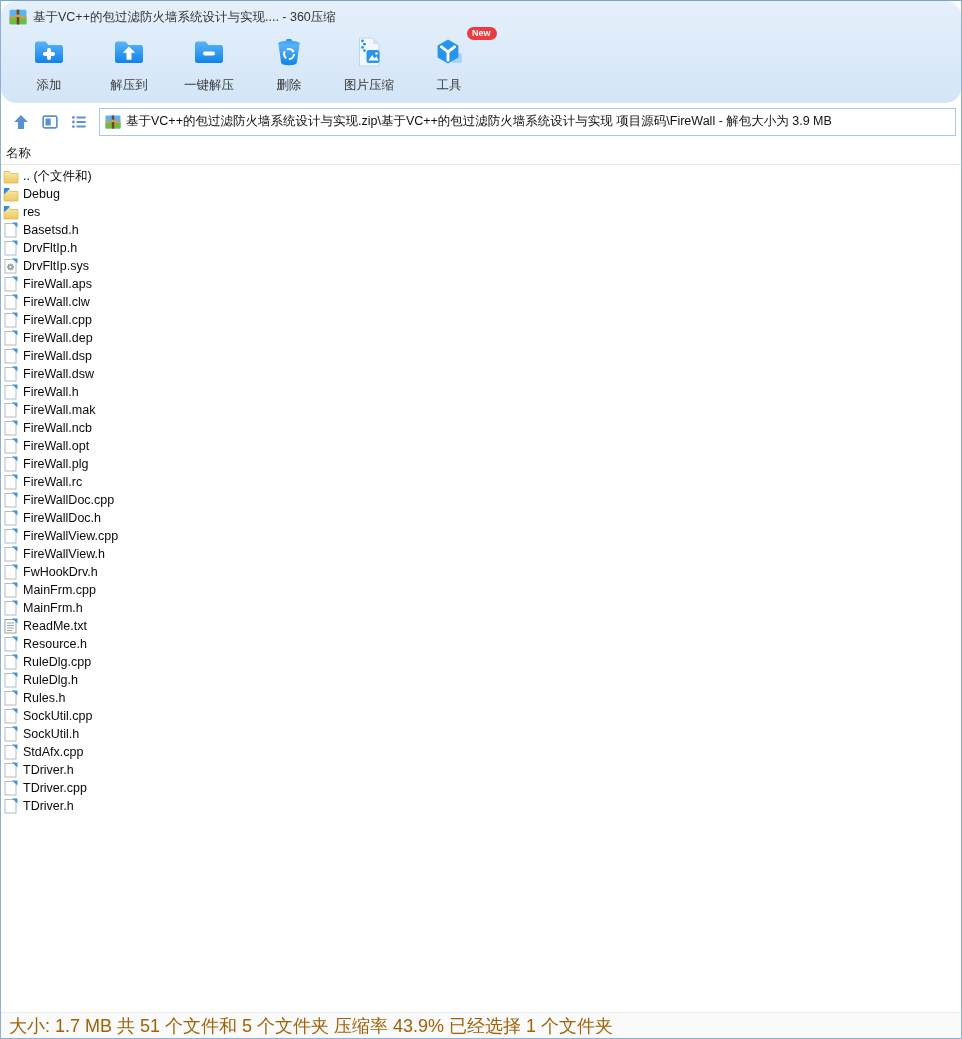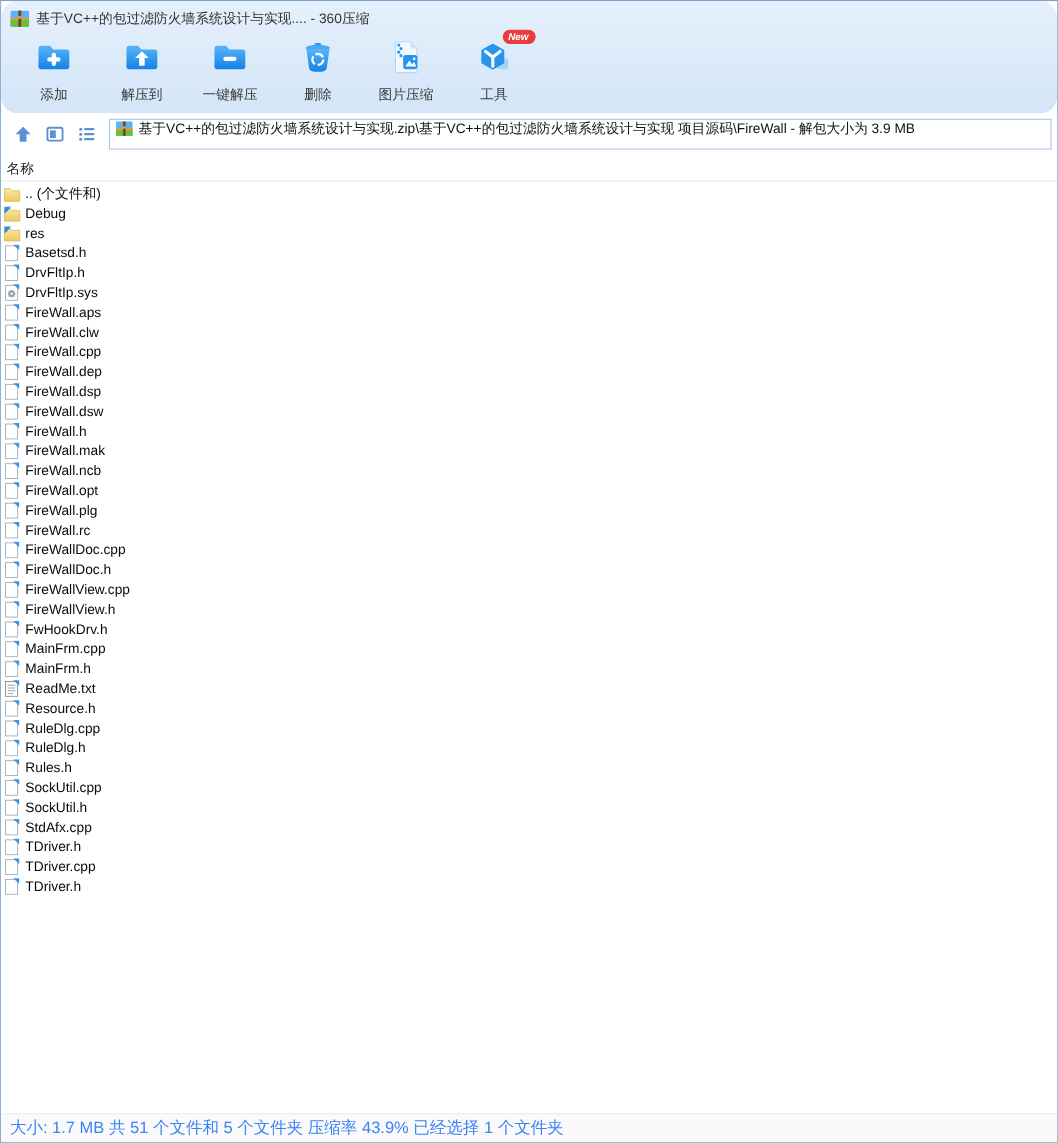--- a/index.html
+++ b/index.html
@@ -26,34 +26,34 @@
     padding-left:20px;
   }
   .tbtn{
     min-width:56px;margin:0 12px 0 12px;
     display:flex;flex-direction:column;align-items:center;
     position:relative;cursor:default;padding-top:2px;
   }
   .tbtn:first-child{margin-left:0;}
   .tbtn .tlabel{font-size:12.5px;color:#3a3a3a;margin-top:4px;white-space:nowrap;}
   .tbtn .badge{
-    position:absolute;top:-6px;left:50%;margin-left:8px;
-    background:#e93b40;color:#fff;font-size:9px;font-weight:bold;font-style:italic;
+    position:absolute;top:-6px;left:50%;margin-left:18px;
+    background:#e93b40;color:#fff;font-size:9px;font-weight:bold;
     border-radius:8px;padding:1.5px 6px 2px 5px;line-height:1;
   }
   
   .address-row{
     height:37px;background:#fff;display:flex;align-items:center;
     padding:0 5px 0 10px;gap:6px;flex:none;
   }
   .nav-icons{display:flex;align-items:center;gap:9px;margin-right:4px;}
   .nav-btn{width:20px;height:20px;display:flex;align-items:center;justify-content:center;}
   .address-input{
     flex:1;height:26px;border:1px solid #a8c8e8;background:#fff;
-    display:flex;gap:5px;padding:0 5px;
+    display:flex;align-items:center;gap:5px;padding:0 5px;
   }
   .address-input .path-text{
     font-size:12.5px;color:#111;white-space:nowrap;overflow:hidden;
   }
   
   .filelist{flex:1;background:#fff;overflow:hidden;display:flex;flex-direction:column;}
   .list-header{
     height:22px;line-height:22px;padding:2px 0 0 5px;
     font-size:12.5px;color:#222;border-bottom:1px solid #e8e8e8;flex:none;
   }
@@ -64,21 +64,21 @@
   .ficon svg{display:none;}
   .t-parent .i-folder-plain{display:block;}
   .t-folder .i-folder-badged{display:block;}
   .t-file   .i-file{display:block;}
   .t-sys    .i-sys{display:block;}
   .t-txt    .i-txt{display:block;}
   
   .statusbar{
     height:25px;flex:none;background:#fafafa;border-top:1px solid #ededed;
     display:flex;align-items:center;padding-left:8px;
-    font-size:15px;color:#3b82f6;
+    font-size:18px;color:#a16207;
   }
   .hidden-defs{position:absolute;width:0;height:0;overflow:hidden;}
 </style>
 </head>
 <body>
 
 <svg class="hidden-defs" aria-hidden="true">
   <defs>
     <linearGradient id="gb" x1="0" y1="0" x2="0" y2="1">
       <stop offset="0" stop-color="#5ab5f7"></stop>

